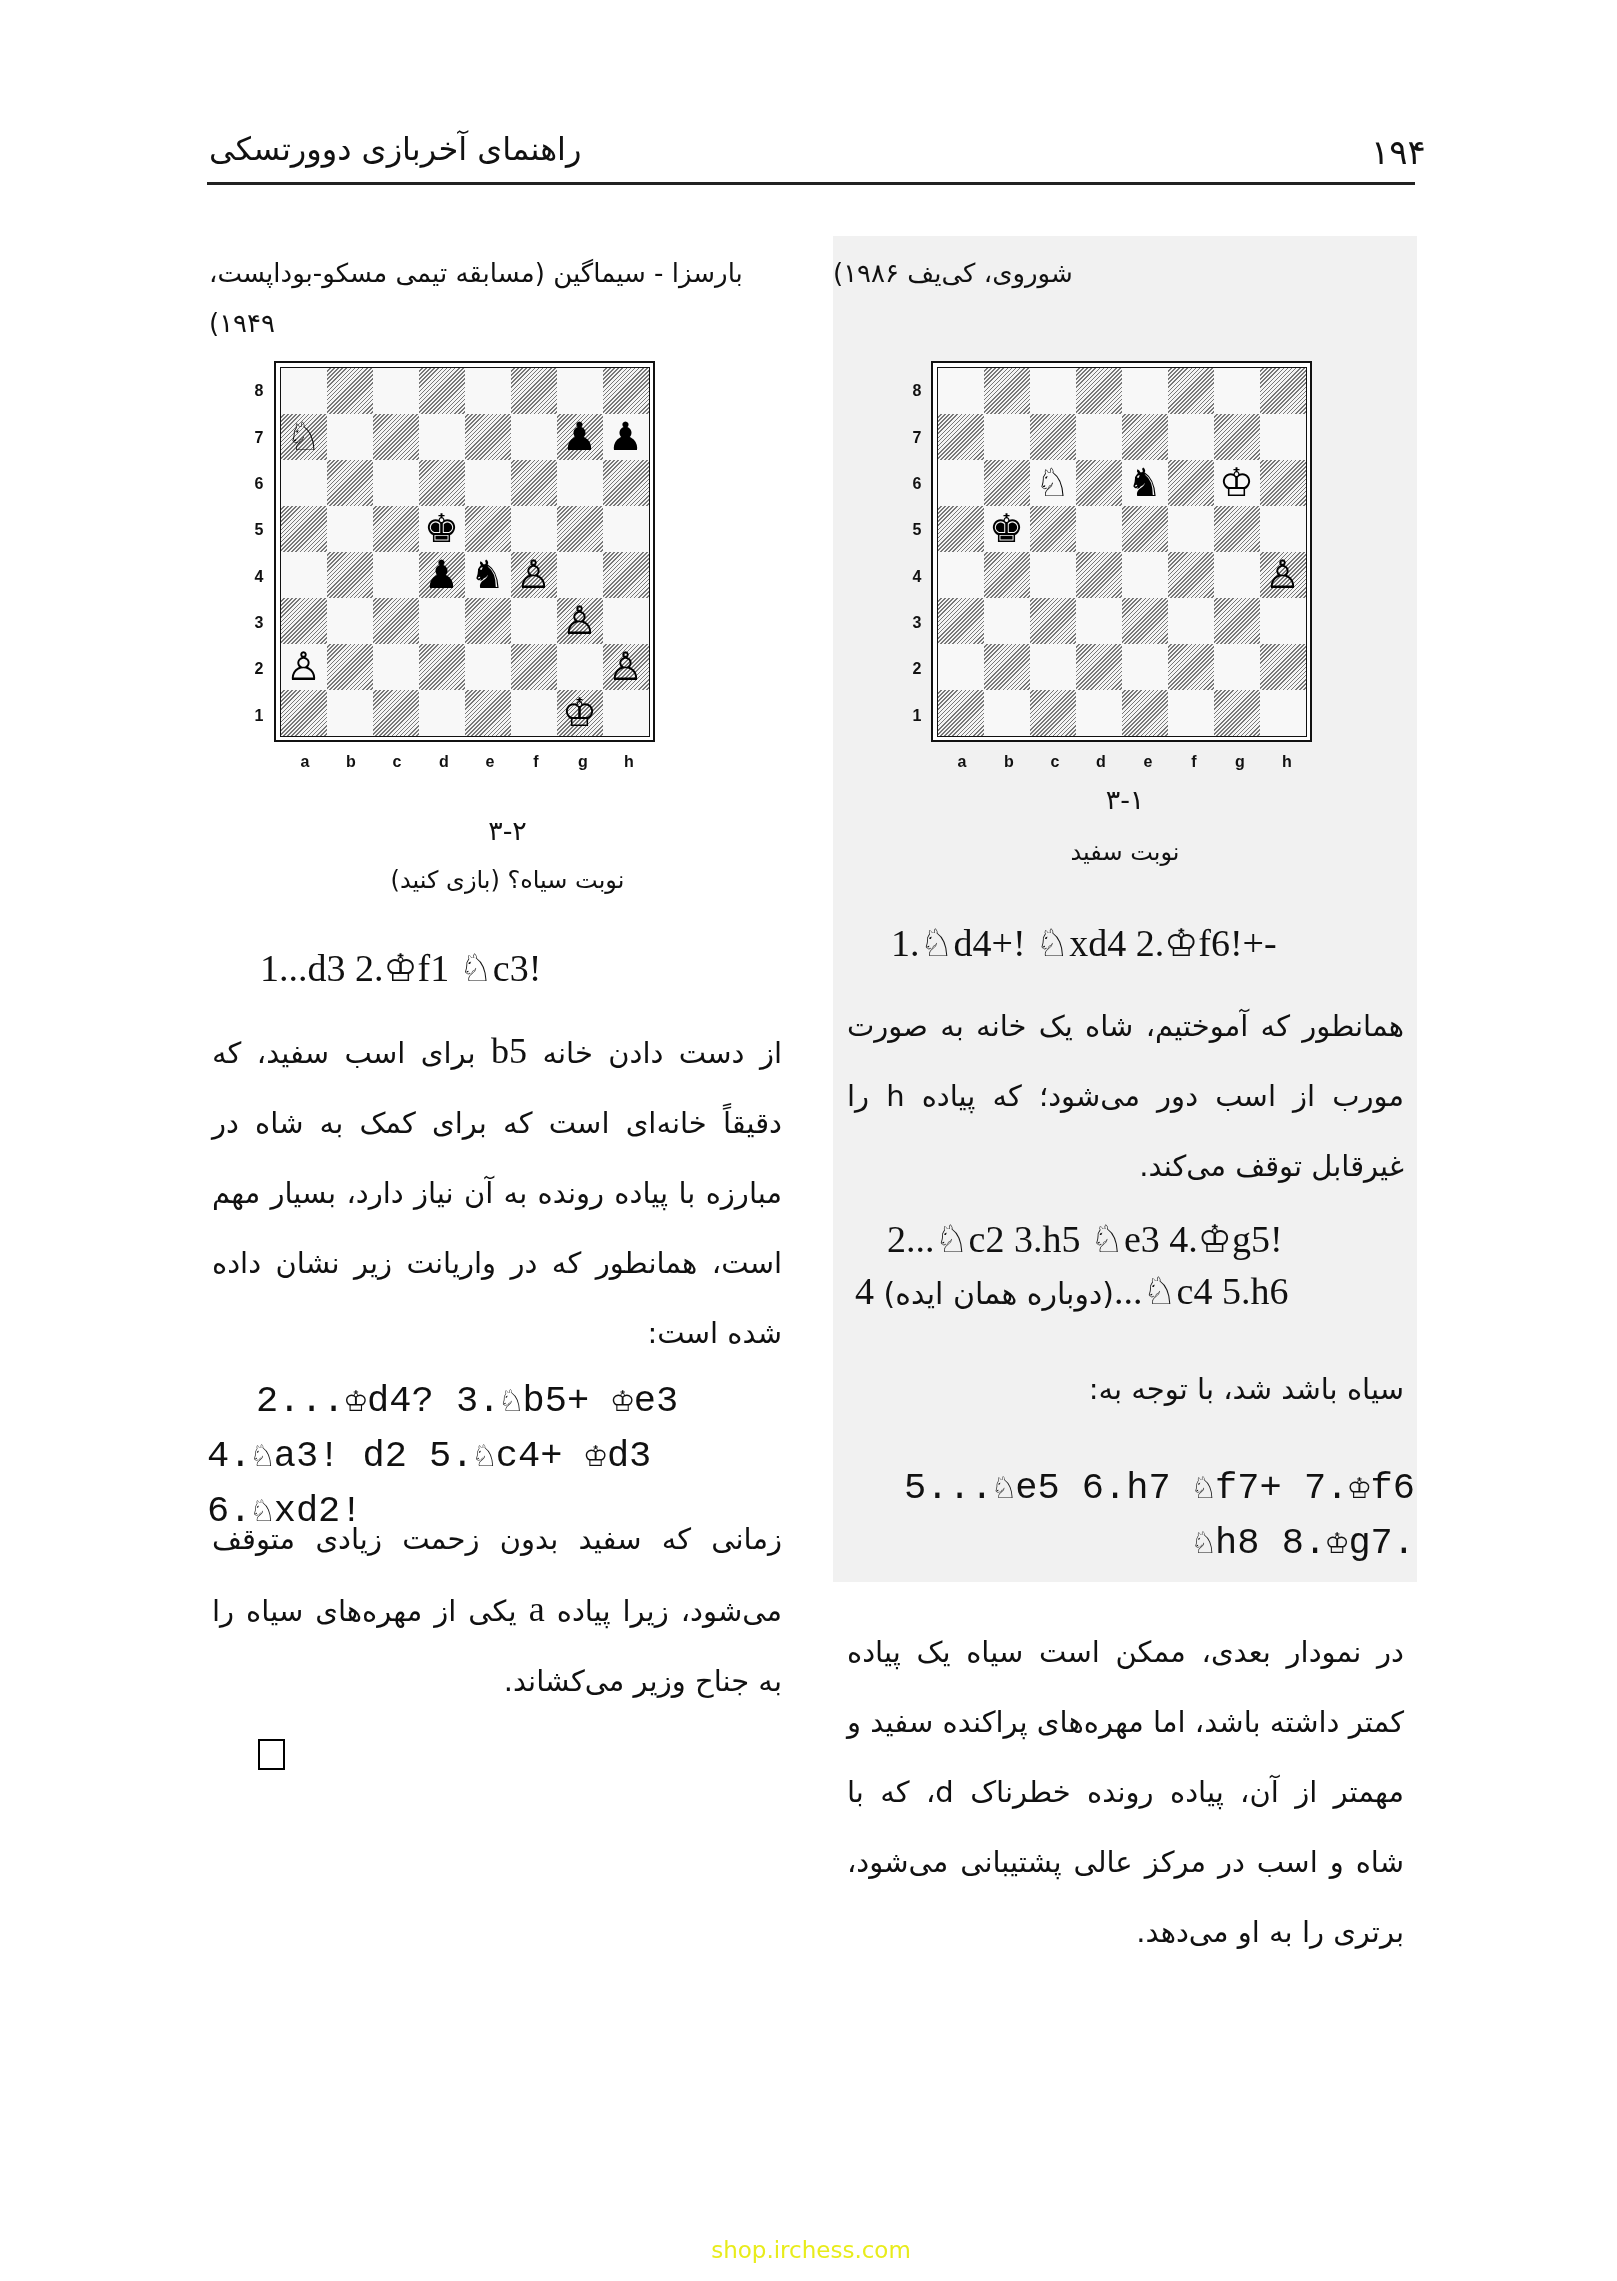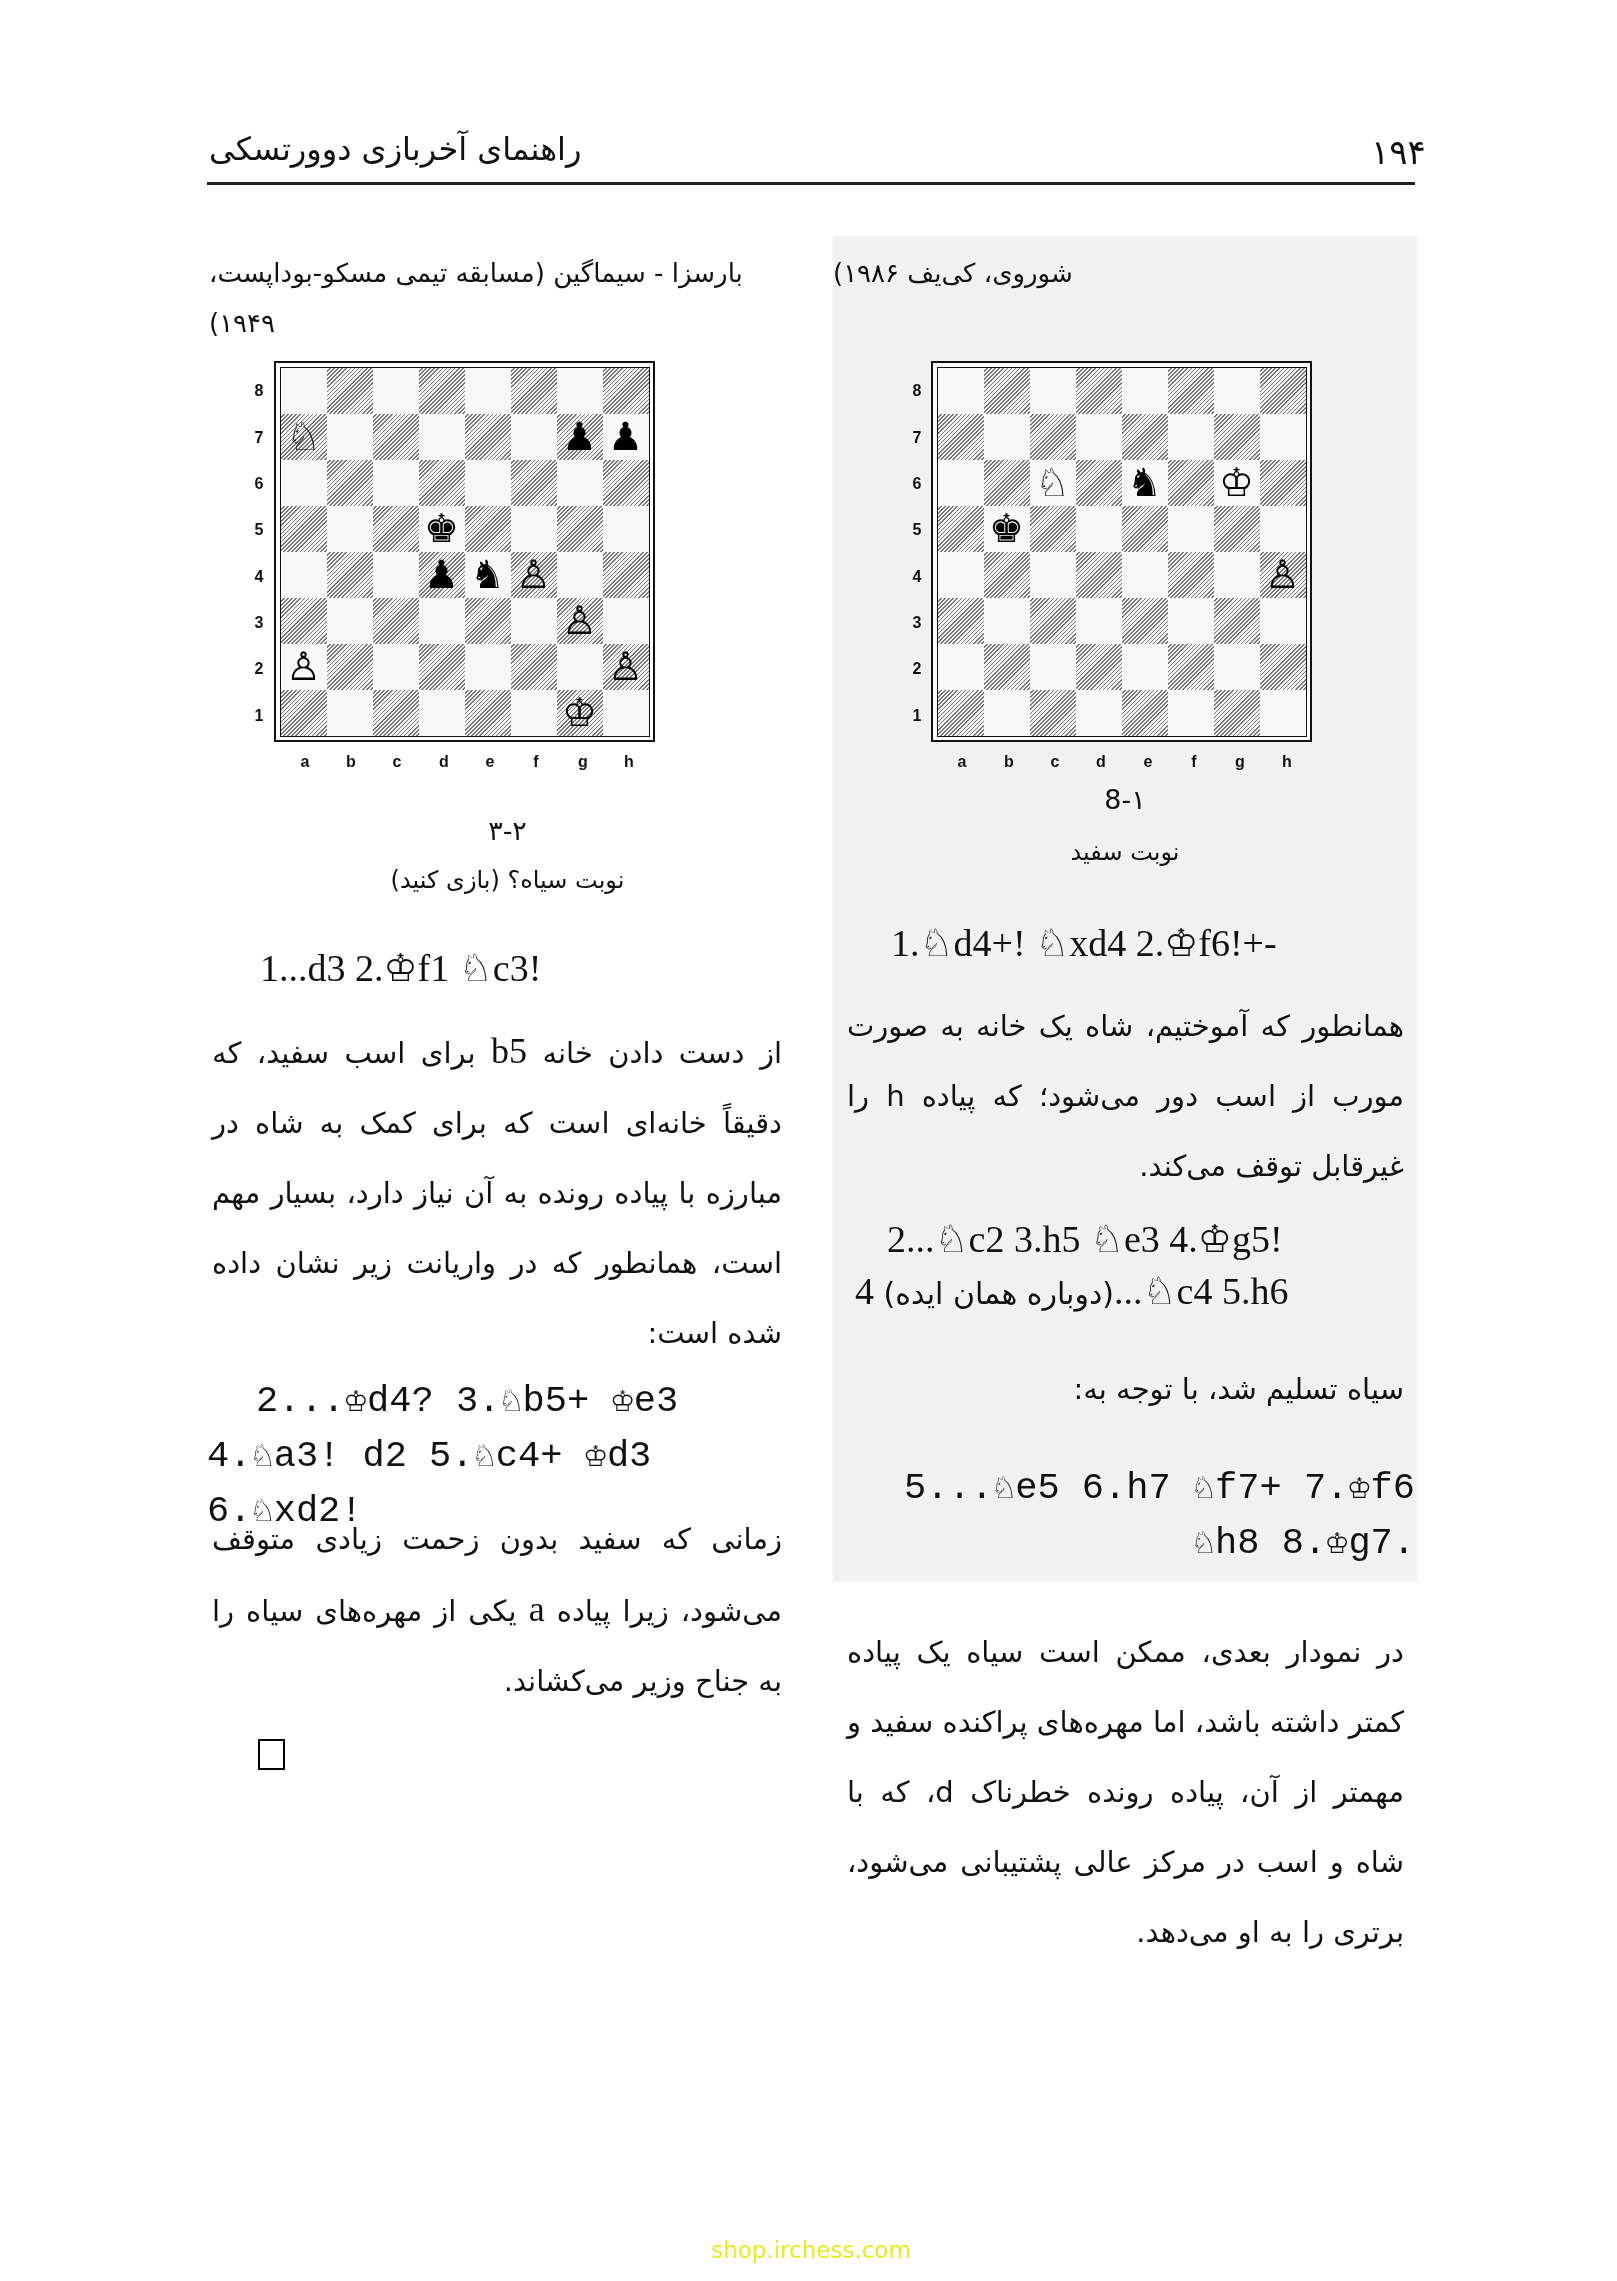--- a/index.html
+++ b/index.html
@@ -125,34 +125,34 @@
         <div class="sq light"></div>
         <div class="sq dark"></div>
         <div class="sq light"></div>
         <div class="sq dark"></div>
         <div class="sq light"></div>
         <div class="sq dark"></div>
         <div class="sq light"></div>
       </div>
   </div>
 </div>
-<div class="diag-num rtl" style="left:833px;top:784px;width:584px;">8-۱</div>
+<div class="diag-num rtl" style="left:833px;top:784px;width:584px;">۳-۱</div>
 <div class="side-to-move rtl" style="left:833px;top:838px;width:584px;">نوبت سفید</div>
 
 <div class="moves ltr" style="left:891px;top:916px;">1.♘d4+! ♘xd4 2.♔f6!+-</div>
 
 <div class="prose rtl" style="left:847px;top:991px;width:557px;">همانطور که آموختیم، شاه یک خانه به صورت مورب از اسب دور می‌شود؛ که پیاده h را غیرقابل توقف می‌کند.</div>
 
 <div class="moves ltr" style="left:887px;top:1212px;">2...♘c2   3.h5   ♘e3   4.♔g5!</div>
 <div class="moves ltr" style="left:855px;top:1264px;">
   <span class="rtl" style="font-size:30px;font-family:'DejaVu Sans',sans-serif;">(دوباره همان ایده)</span>
   <span>4...♘c4 5.h6</span>
 </div>
 
-<div class="prose rtl" style="left:847px;top:1363px;width:557px;line-height:53px;">سیاه تسلیم شد، با توجه به:</div>
+<div class="prose rtl" style="left:847px;top:1363px;width:557px;line-height:53px;">سیاه باشد شد، با توجه به:</div>
 
 <div class="moves-wrap ltr" style="left:845px;top:1461px;width:570px;text-align:right;">5...♘e5  6.h7  ♘f7+  7.♔f6  ♘h8  8.♔g7.</div>
 
 <div class="prose rtl" style="left:847px;top:1617px;width:557px;">در نمودار بعدی، ممکن است سیاه یک پیاده کمتر داشته باشد، اما مهره‌های پراکنده سفید و مهمتر از آن، پیاده رونده خطرناک d، که با شاه و اسب در مرکز عالی پشتیبانی می‌شود، برتری را به او می‌دهد.</div>
 
 <div class="caption rtl" style="left:209px;top:248px;width:597px;">
   <div>بارسزا - سیماگین (مسابقه تیمی مسکو-بوداپست،</div>
   <div>۱۹۴۹)</div>
 </div>
 

